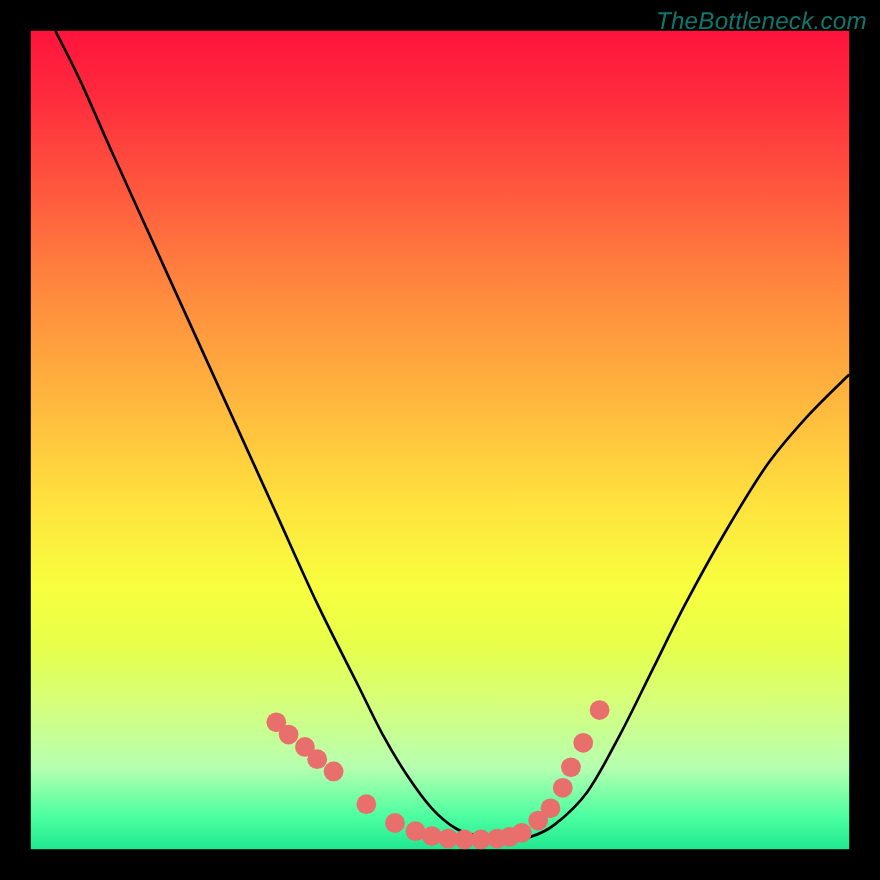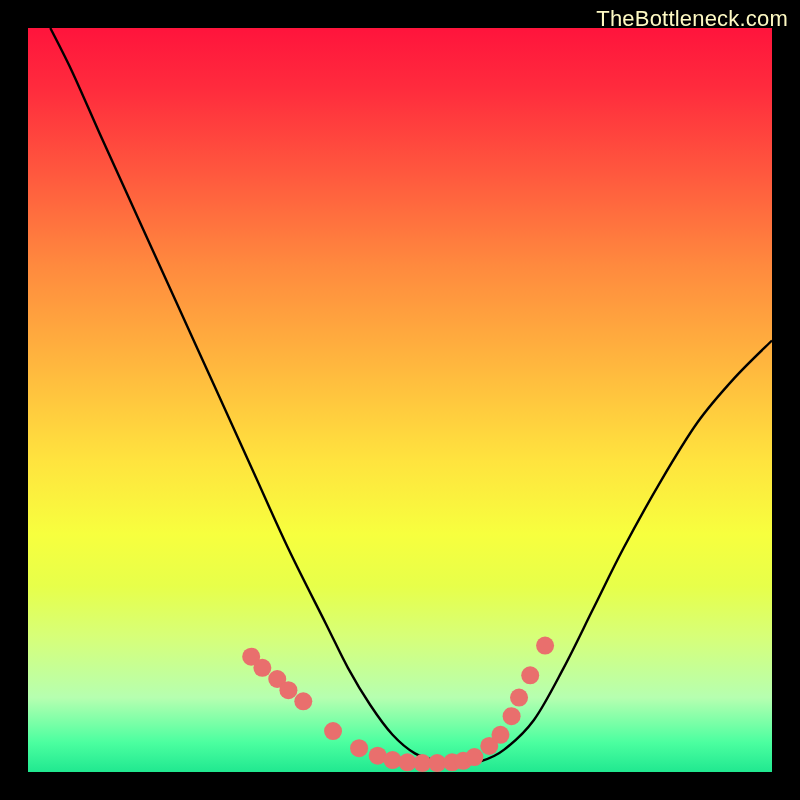--- a/index.html
+++ b/index.html
@@ -28,25 +28,26 @@
       #e7ff4a 75%,
       #d6ff7a 82%,
       #b6ffb0 90%,
       #4cffa0 96%,
       #20e890 100%);
   }
   .watermark {
     position: absolute;
     top: 6px;
     right: 12px;
-    color: #fef9c3;
+    color: #0f766e;
     font-size: 22px;
     font-weight: 500;
     letter-spacing: 0.2px;
     user-select: none;
+    font-style: italic;
   }
   svg.curve {
     position: absolute;
     left: 0;
     top: 0;
     width: 744px;
     height: 744px;
     overflow: visible;
   }
 </style>

